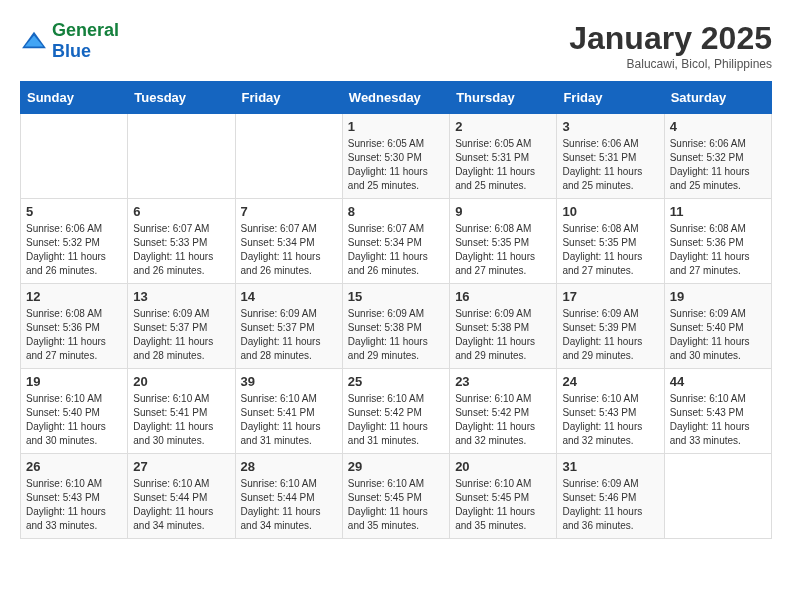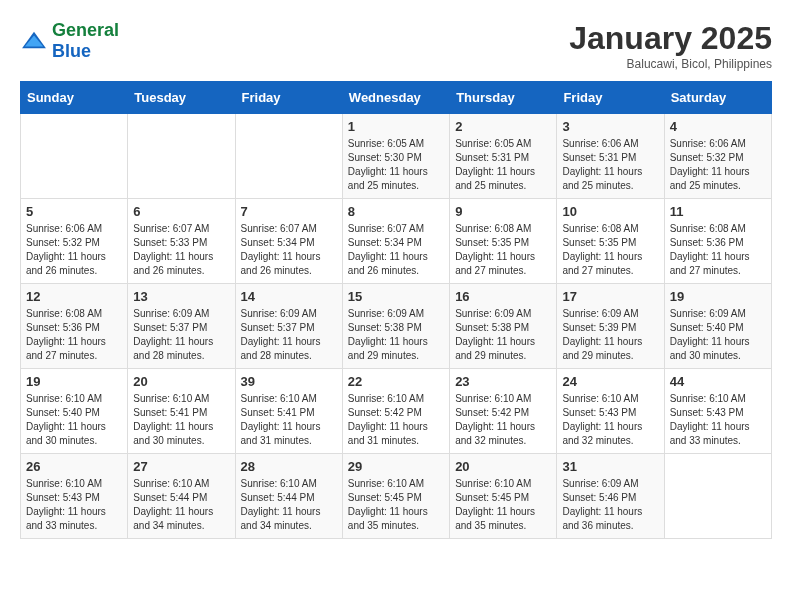--- a/index.html
+++ b/index.html
@@ -247,21 +247,21 @@
 Sunset: 5:41 PM
 Daylight: 11 hours and 30 minutes.</div>
         </td>
         <td>
           <span class="day-number">39</span>
           <div class="cell-content" style="white-space: pre-line;">Sunrise: 6:10 AM
 Sunset: 5:41 PM
 Daylight: 11 hours and 31 minutes.</div>
         </td>
         <td>
-          <span class="day-number">22</span>
+          <span class="day-number">25</span>
           <div class="cell-content" style="white-space: pre-line;">Sunrise: 6:10 AM
 Sunset: 5:42 PM
 Daylight: 11 hours and 31 minutes.</div>
         </td>
         <td>
           <span class="day-number">23</span>
           <div class="cell-content" style="white-space: pre-line;">Sunrise: 6:10 AM
 Sunset: 5:42 PM
 Daylight: 11 hours and 32 minutes.</div>
         </td>

